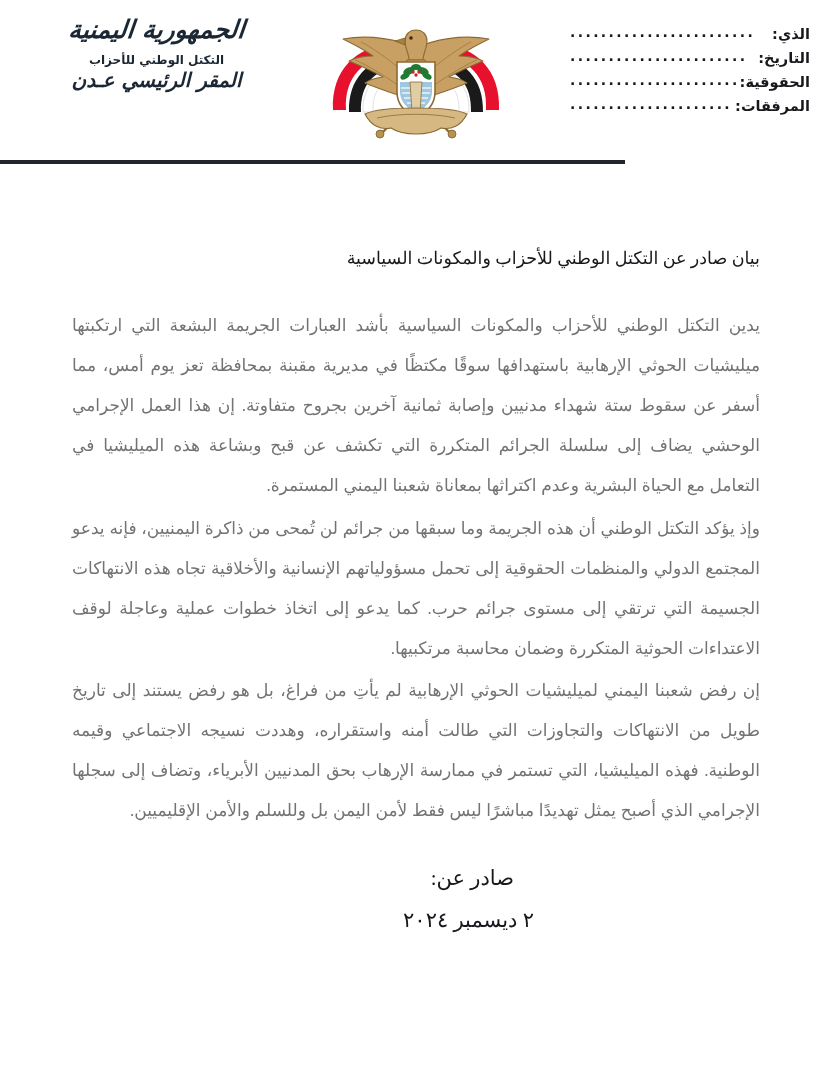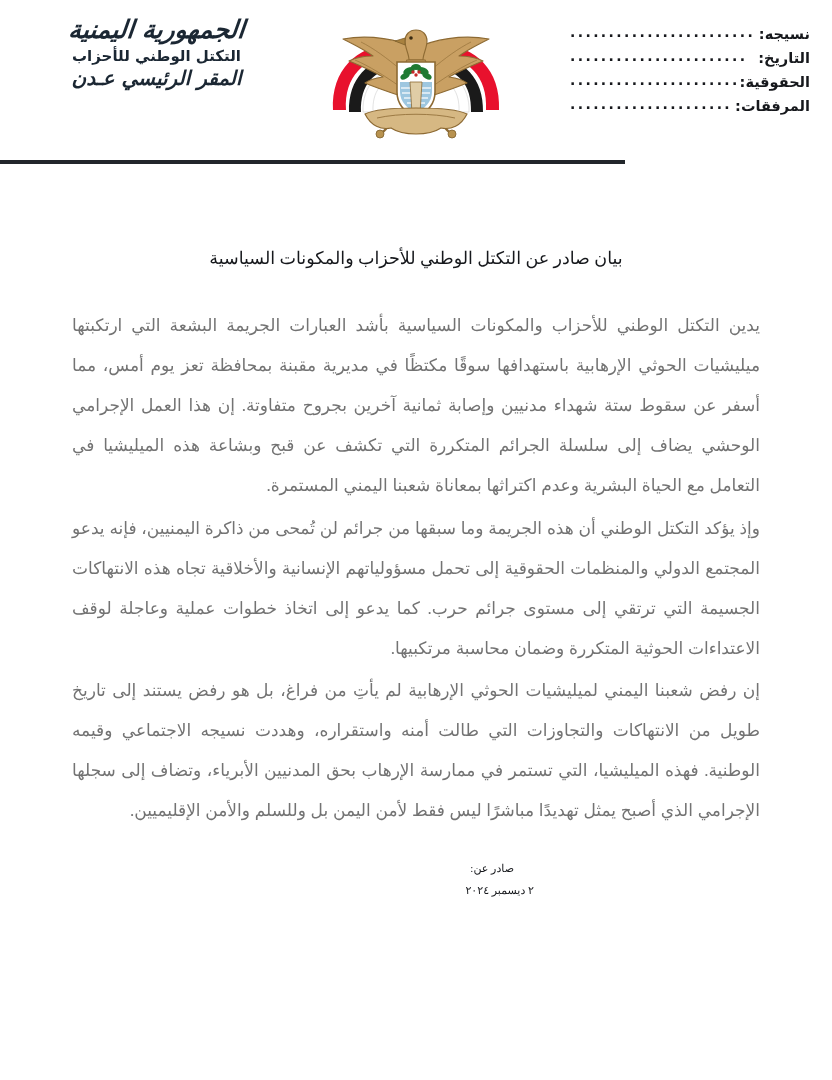--- a/index.html
+++ b/index.html
@@ -94,21 +94,21 @@
     letter-spacing: -0.5px;
     transform: skewX(-6deg);
   }
   .org-line {
     font-family: "DejaVu Sans", "Liberation Sans", sans-serif;
     font-weight: 700;
     color: #1b2733;
     line-height: 1.25;
     letter-spacing: -0.4px;
   }
-  .org-l1 { font-size: 15px; margin-top: 2px; }
+  .org-l1 { font-size: 12px; margin-top: 8px; }
   .org-l2 { font-size: 19px; }
   .org-l3 { font-size: 20px; font-style: italic; }
 
   .rule {
     position: absolute;
     top: 160px;
     left: 0;
     right: 207px;
     height: 4px;
     background: #22262b;
@@ -118,21 +118,21 @@
   .content {
     position: absolute;
     top: 196px;
     right: 0;
     left: 0;
     padding: 0 72px 0 72px;
     direction: rtl;
   }
 
   .doc-title {
-    text-align: center;
+    text-align: right;
     font-size: 17.5px;
     font-weight: 400;
     line-height: 1.6;
     margin: 48px 0 34px 0;
     color: #16181c;
     font-family: "Liberation Serif", "DejaVu Serif", serif;
   }
 
   .para {
     font-size: 17px;
@@ -143,37 +143,37 @@
     color: #737373;
     word-spacing: 0.5px;
   }
 
   .signature {
     margin-top: 26px;
     padding-right: 168px;
     direction: rtl;
   }
   .sig-line {
-    font-size: 11px;
+    font-size: 21px;
     line-height: 2.0;
     color: #16181c;
   }
   .sig-from { padding-right: 78px; }
   .sig-date { padding-right: 58px; letter-spacing: 0.5px; }
 </style>
 </head>
 <body>
 
 <div class="page">
 
   <div class="letterhead">
 
     <div class="fields">
       <div class="field-row">
-        <span class="field-label">نسيجه:</span>
+        <span class="field-label">الذي:</span>
         <span class="field-dots">........................</span>
       </div>
       <div class="field-row">
         <span class="field-label">التاريخ:</span>
         <span class="field-dots">.......................</span>
       </div>
       <div class="field-row">
         <span class="field-label">الحقوقية:</span>
         <span class="field-dots">.......................</span>
       </div>

